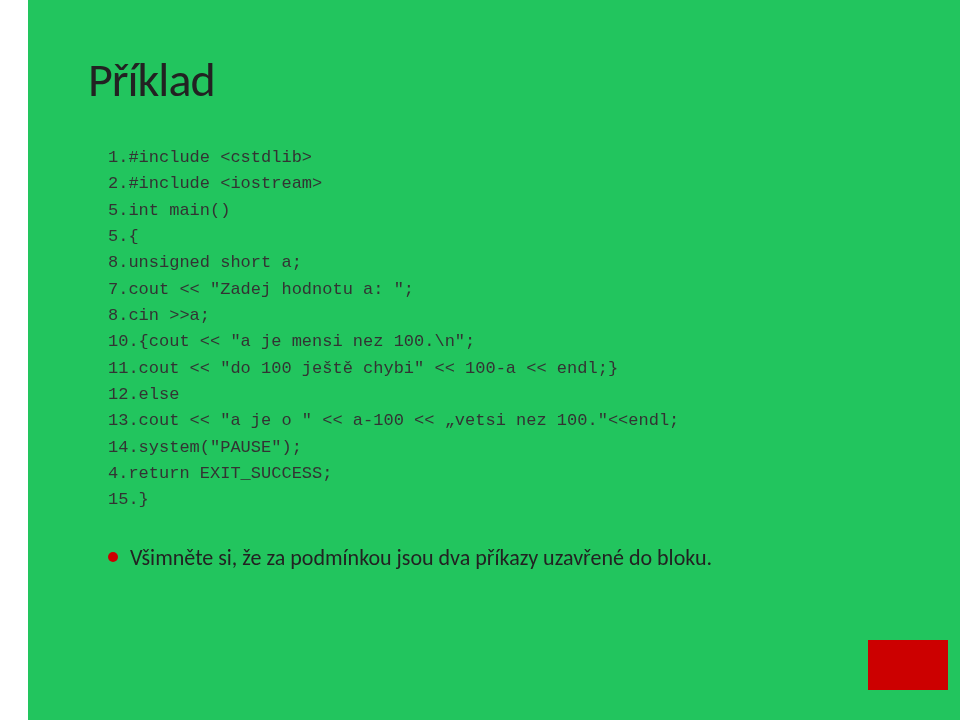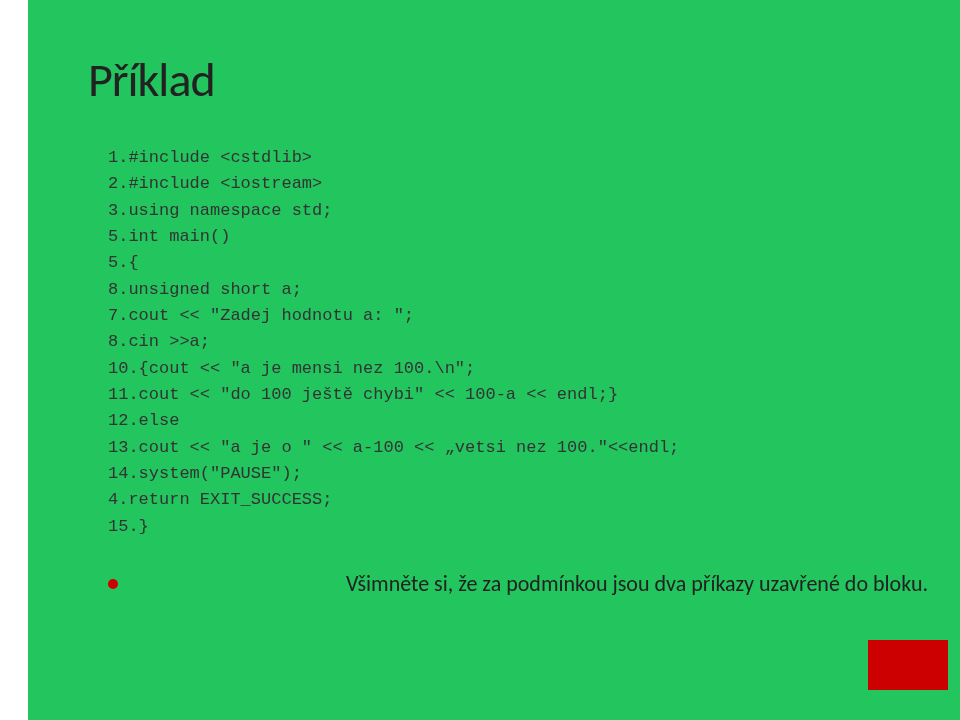--- a/index.html
+++ b/index.html
@@ -46,21 +46,20 @@
       display: block;
       white-space: pre;
     }
 
     .bullet-section {
       margin-top: 10px;
       margin-left: 20px;
       display: flex;
       align-items: center;
       gap: 12px;
-      justify-content: space-between;
     }
 
     .bullet-dot {
       width: 10px;
       height: 10px;
       background-color: #cc0000;
       border-radius: 50%;
       flex-shrink: 0;
     }
 
@@ -81,21 +80,20 @@
   </style>
 </head>
 <body>
 
 <div class="slide-container">
   <h1 class="slide-title">Příklad</h1>
 
   <div class="code-block">
     <span class="code-line">1.#include &lt;cstdlib&gt;</span>
     <span class="code-line">2.#include &lt;iostream&gt;</span>
-    <span class="code-line">3.using namespace std;</span>
     <span class="code-line">5.int main()</span>
     <span class="code-line">5.{</span>
     <span class="code-line">8.unsigned short a;</span>
     <span class="code-line">7.cout &lt;&lt; "Zadej hodnotu a: ";</span>
     <span class="code-line">8.cin &gt;&gt;a;</span>
     <span class="code-line">10.{cout &lt;&lt; "a je mensi nez 100.\n";</span>
     <span class="code-line">11.cout &lt;&lt; "do 100 ještě chybi" &lt;&lt; 100-a &lt;&lt; endl;}</span>
     <span class="code-line">12.else</span>
     <span class="code-line">13.cout &lt;&lt; "a je o " &lt;&lt; a-100 &lt;&lt; „vetsi nez 100."&lt;&lt;endl;</span>
     <span class="code-line">14.system("PAUSE");</span>

